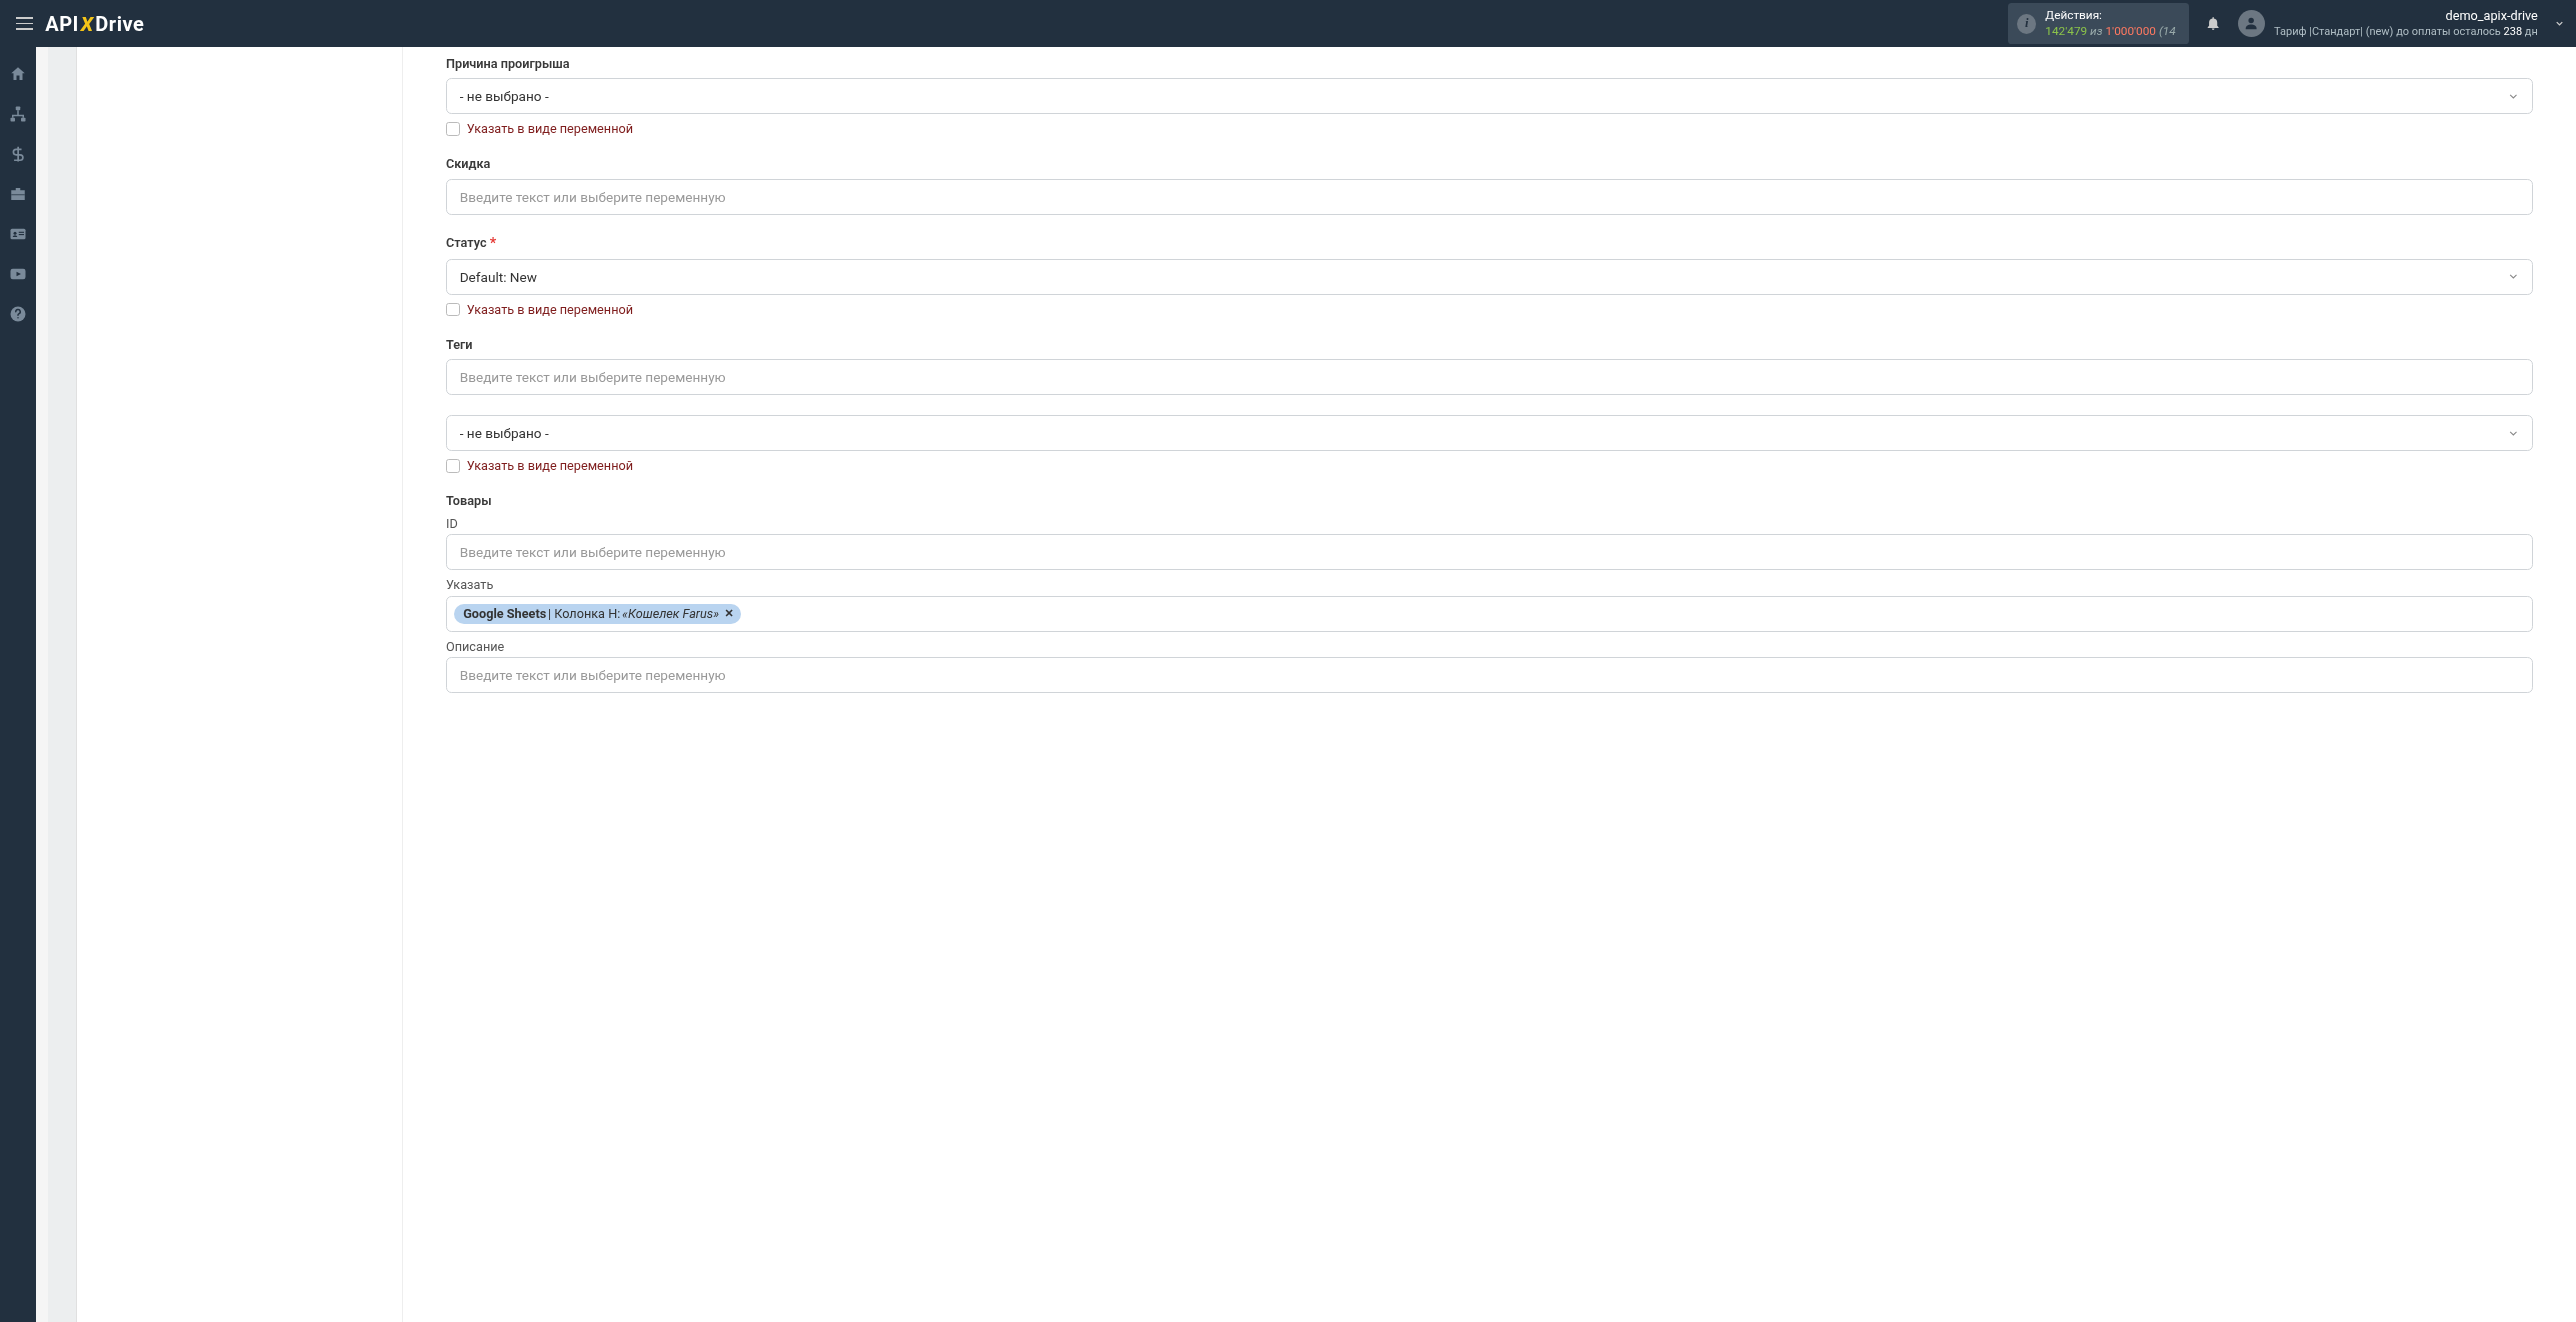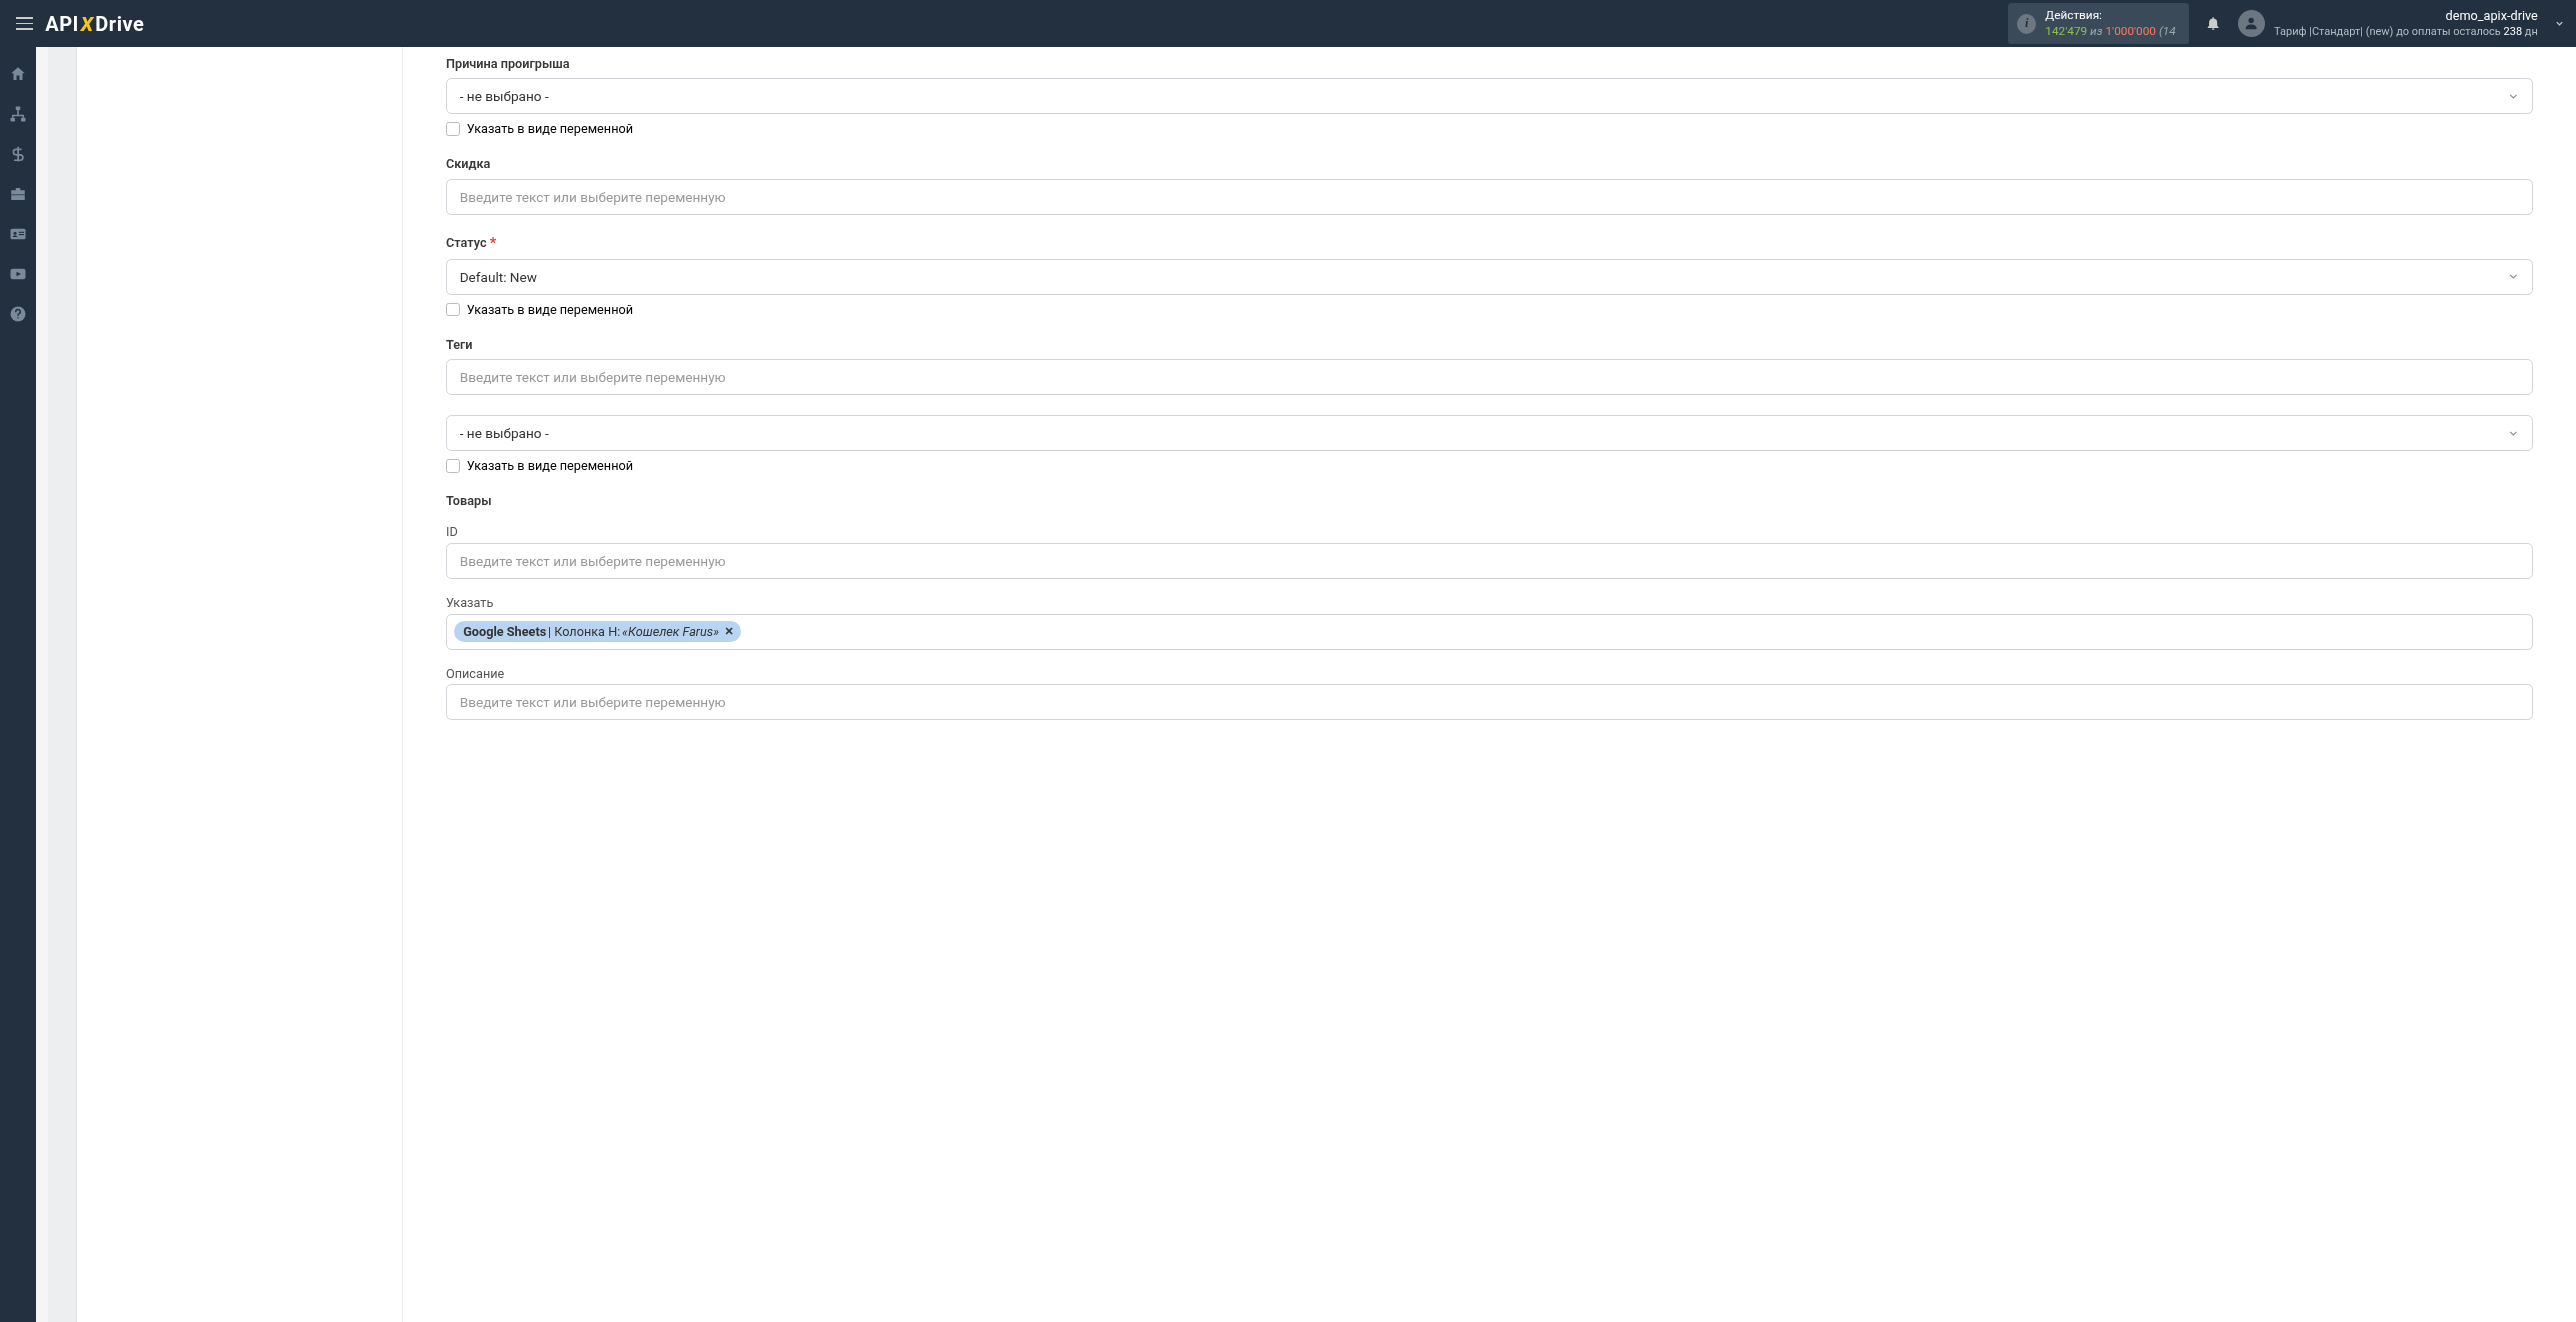--- a/index.html
+++ b/index.html
@@ -28,27 +28,27 @@
 .caret { margin-left: 7.2px; color: #ccc; }
 .layout { display: flex; height: calc(100vh - 47px); gap: 12px; }
 .sidebar { width: 36px; background: #22303f; display: flex; flex-direction: column; align-items: center; padding-top: 16.3px; gap: 18px; }
 .side-icon { width: 22px; height: 22px; color: #7a8a9a; display: flex; align-items: center; justify-content: center; cursor: pointer; }
 .content { flex: 1; background: #fff; overflow: hidden; display: flex; }
 .left-gap { width: 29px; background: #eceeef; border-right: 0.9px solid #e0e0e0; }
 .inner-panel-left { width: 326px; background: #fff; border-right: 0.9px solid #eee; }
 .form-area { flex: 1; padding: 9px 43px 18px 43px; overflow-y: auto; }
 .form-group { margin-bottom: 20px; }
 .label { font-size: 12.7px; font-weight: 600; color: #3a3a3a; margin-bottom: 7.2px; display: block; }
-.sublabel { font-size: 12.7px; font-weight: 400; color: #555; margin-bottom: 3.6px; margin-top: 16px; display: block; }
+.sublabel { font-size: 12.7px; font-weight: 400; color: #555; margin-bottom: 3.6px; margin-top: 7px; display: block; }
 .req { color: #e53935; font-size: 14.5px; vertical-align: top; }
 .select, .input { width: 100%; height: 36px; border: 0.9px solid #d0d4d8; border-radius: 5.4px; padding: 0 12.7px; font-size: 13.6px; color: #333; background: #fff; display: flex; align-items: center; justify-content: space-between; cursor: pointer; }
 .input { cursor: text; }
 .select .chev { color: #888; }
 .placeholder { color: #999; }
-.checkbox-row { display: flex; align-items: center; gap: 7.2px; margin-top: 7.2px; font-size: 12.7px; color: #000000; }
+.checkbox-row { display: flex; align-items: center; gap: 7.2px; margin-top: 7.2px; font-size: 12.7px; color: #7f1d1d; }
 .checkbox { width: 13.6px; height: 13.6px; border: 0.9px solid #bbb; border-radius: 2.7px; background: #fff; cursor: pointer; }
 .actions-row { display: flex; justify-content: center; gap: 22px; margin-top: 9px; font-size: 12.7px; }
 .action-link { display: flex; align-items: center; gap: 3.6px; cursor: pointer; }
 .action-link.add { color: #1976d2; }
 .action-link.del { color: #1976d2; }
 .tag-chip { display: inline-flex; align-items: center; background: #b9d4f0; border-radius: 11px; padding: 2.7px 7.2px 2.7px 9px; font-size: 12.7px; color: #333; gap: 1.8px; }
 .tag-chip b { font-weight: 700; }
 .tag-chip .italic { font-style: italic; }
 .tag-chip .x-close { margin-left: 3.6px; cursor: pointer; font-weight: bold; color: #333; font-size: 11px; }
 .input-with-tag { width: 100%; min-height: 36px; border: 0.9px solid #d0d4d8; border-radius: 5.4px; padding: 5.4px 7.2px; display: flex; align-items: center; flex-wrap: wrap; gap: 3.6px; }

